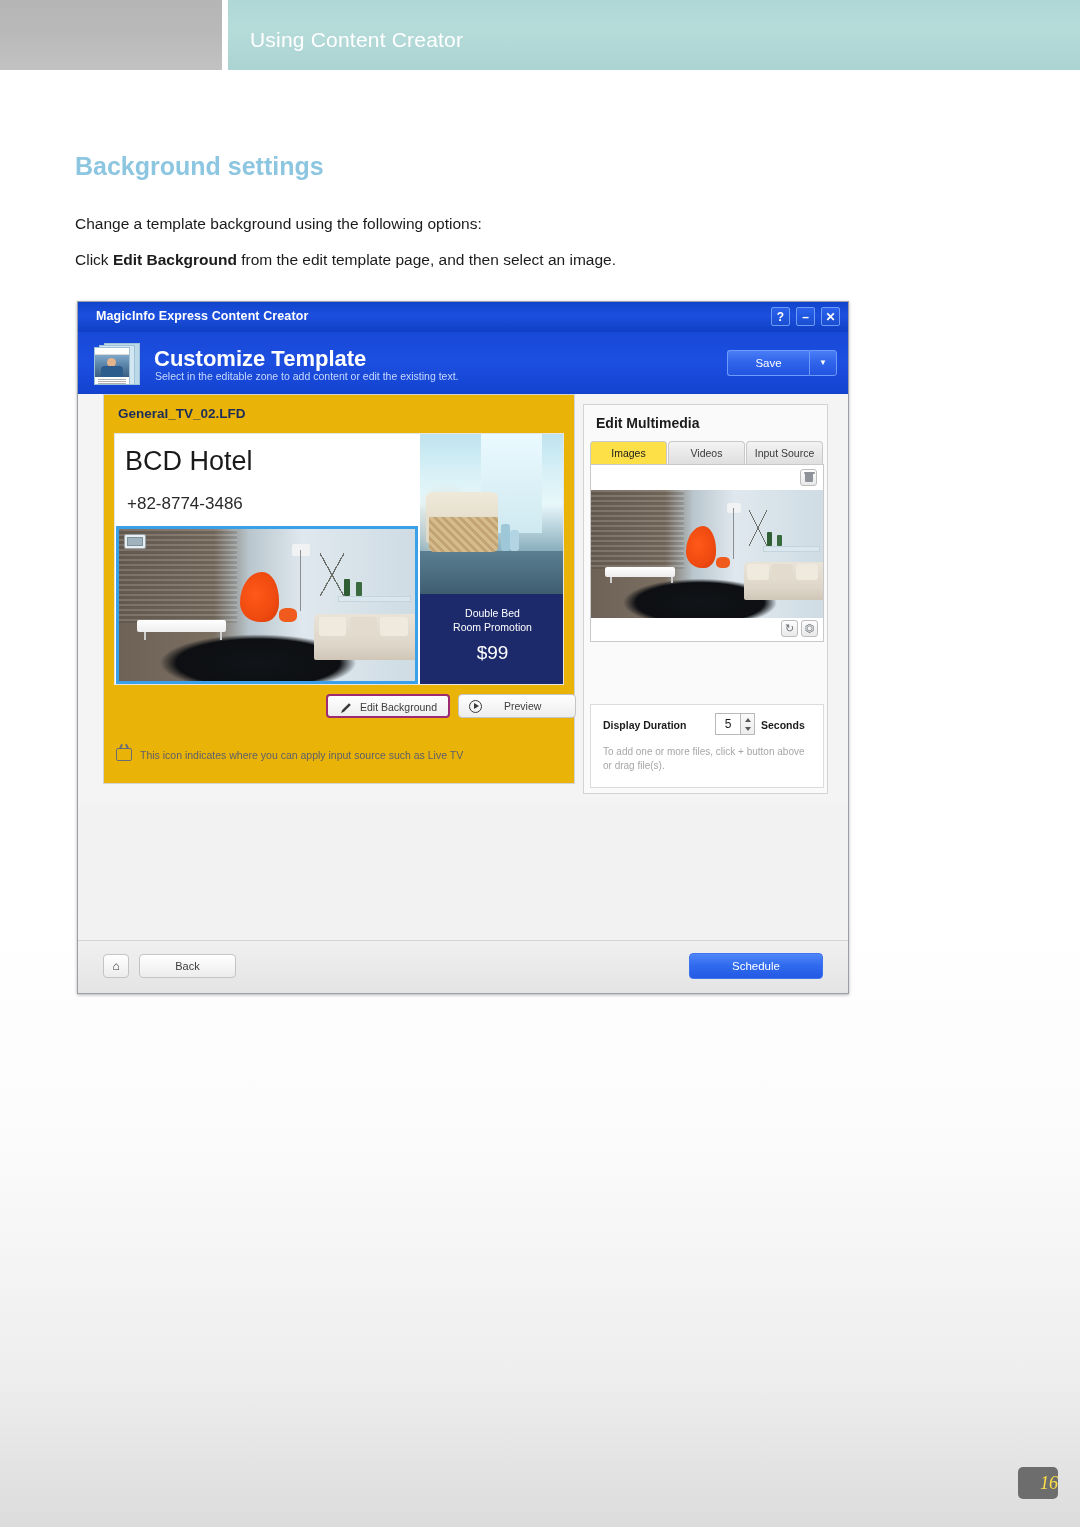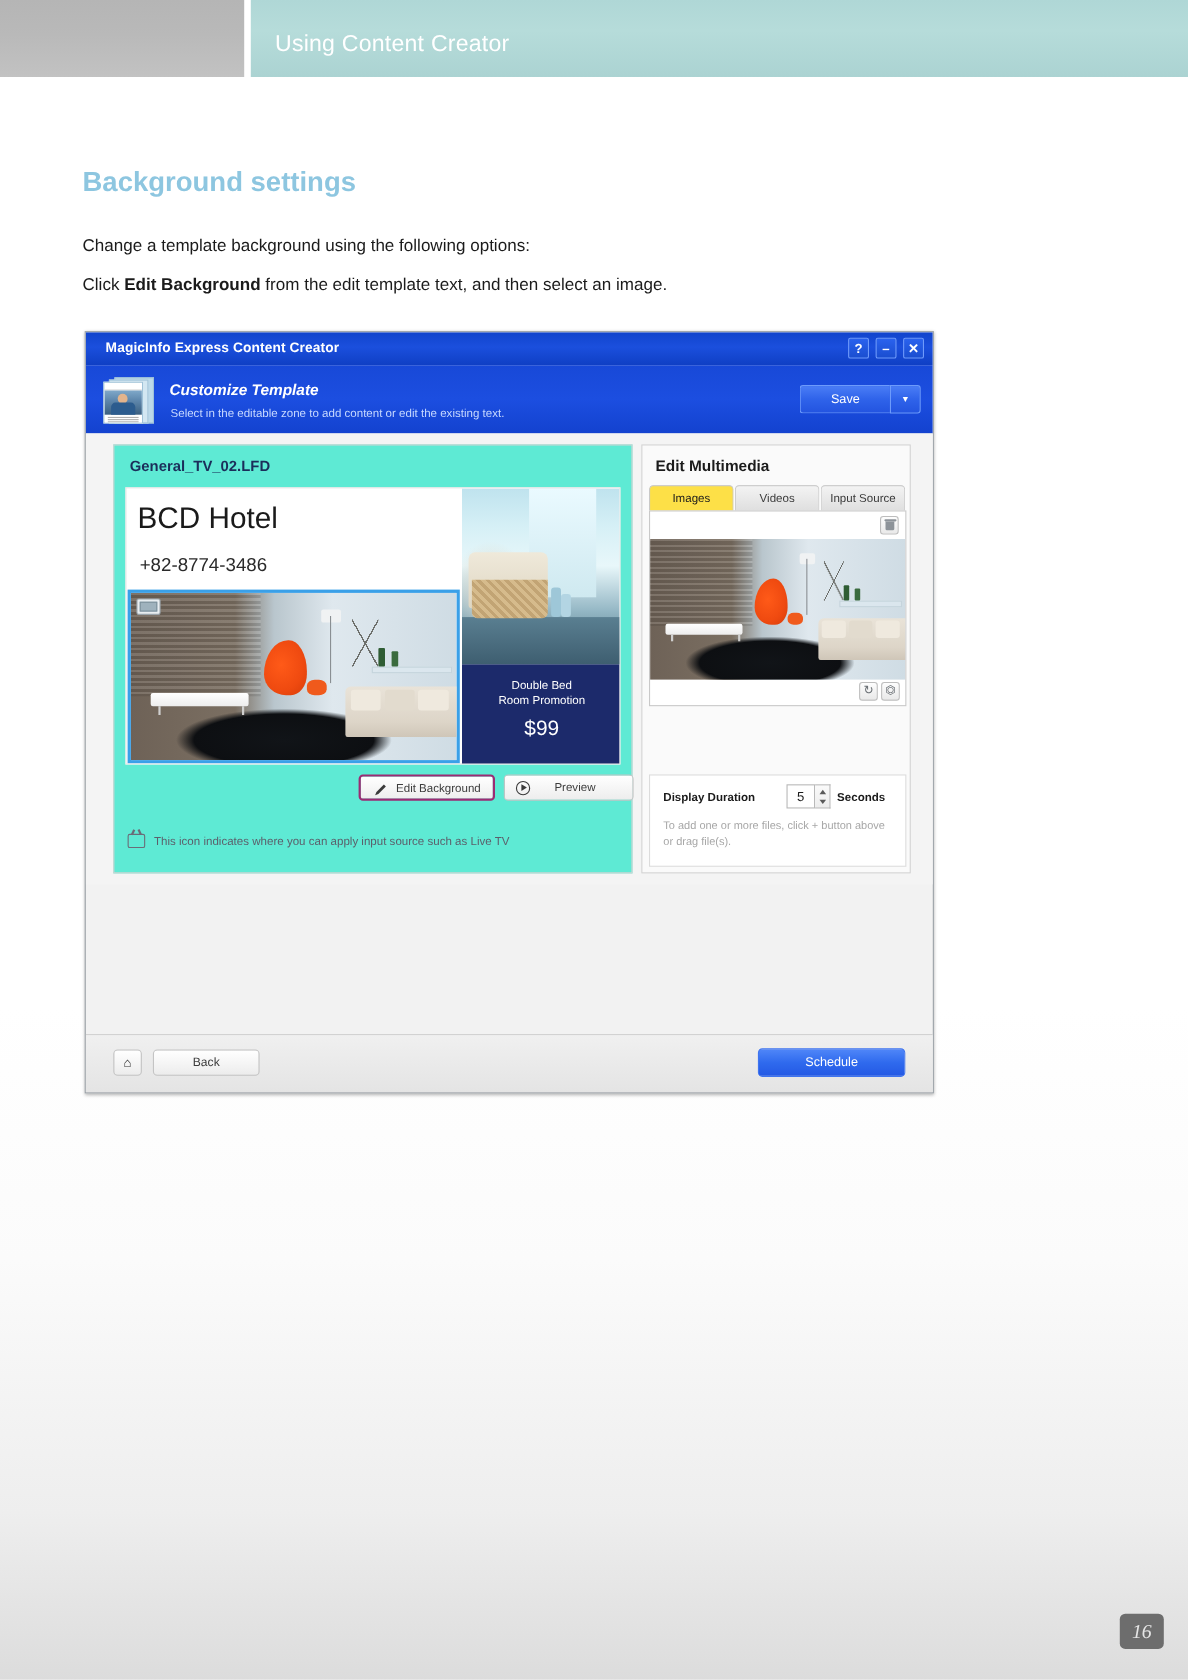--- a/index.html
+++ b/index.html
@@ -127,21 +127,21 @@
     position: absolute; left: 6px; top: 11px;
     width: 22px; height: 11px; border-radius: 4px 4px 0 0;
     background: #2c5c8e;
   }
   #thumb-front .t-lines { height: 7px; background:#ffffff; padding-top:1px; }
   #thumb-front .t-lines i {
     display:block; height:1px; background:#b0b0b0; margin:1px 3px;
   }
   #app-header-title {
     position: absolute; left: 76px; top: 14px;
-    color: #ffffff; font-size: 14px; font-weight: bold; font-style: italic;
+    color: #ffffff; font-size: 22px; font-weight: bold;
   }
   #app-header-sub {
     position: absolute; left: 77px; top: 38px;
     color: #c6d8ff; font-size: 10.5px;
   }
   #save-group {
     position: absolute; right: 11px; top: 18px;
     width: 110px; height: 26px;
     display: flex;
   }
@@ -167,23 +167,23 @@
 
   
   #app-body {
     position: absolute; left: 0; top: 92px;
     width: 100%; height: 410px;
     background: #f4f4f4;
   }
 
   
   #left-panel {
-    position: absolute; left: 25px; top: 10px;
+    position: absolute; left: 25px; top: 0;
     width: 472px; height: 390px;
-    background: #5eead4;
+    background: #eab308;
     border: 1px solid #d3d3d3;
     box-sizing: border-box;
   }
   #template-name {
     position: absolute; left: 14px; top: 11px;
     font-size: 13.5px; font-weight: bold; color: #1b2e5a;
   }
   #template-canvas {
     position: absolute; left: 10px; top: 38px;
     width: 450px; height: 252px;
@@ -595,41 +595,41 @@
     text-align: center; line-height: 24px;
     cursor: pointer;
   }
 
   
   #page-number {
     position: absolute; right: 22px; bottom: 28px;
     width: 40px; height: 32px;
     background: #6d6d6d;
     border-radius: 5px;
-    color: #e5e5e5;
+    color: #fde047;
     font-family: "Liberation Serif", serif;
     font-style: italic;
     font-size: 18px;
-    text-align: center;
+    text-align: right;
     line-height: 32px;
   }
 </style>
 </head>
 <body>
 
 <div id="page-header">
   <div id="header-grayblock"></div>
   <div id="header-tealband"></div>
   <div id="header-title">Using Content Creator</div>
 </div>
 
 <div id="doc-heading">Background settings</div>
 <div class="para" id="para-1">Change a template background using the following options:</div>
 <div class="para" id="para-2">
-  <span>Click </span><span class="bold">Edit Background</span><span> from the edit template text, and then select an image.</span>
+  <span>Click </span><span class="bold">Edit Background</span><span> from the edit template page, and then select an image.</span>
 </div>
 
 <div id="app-window">
 
   <div id="titlebar">
     <div id="titlebar-text">MagicInfo Express Content Creator</div>
     <div class="winbtn" id="btn-help">?</div>
     <div class="winbtn" id="btn-min">–</div>
     <div class="winbtn" id="btn-close">✕</div>
   </div>

